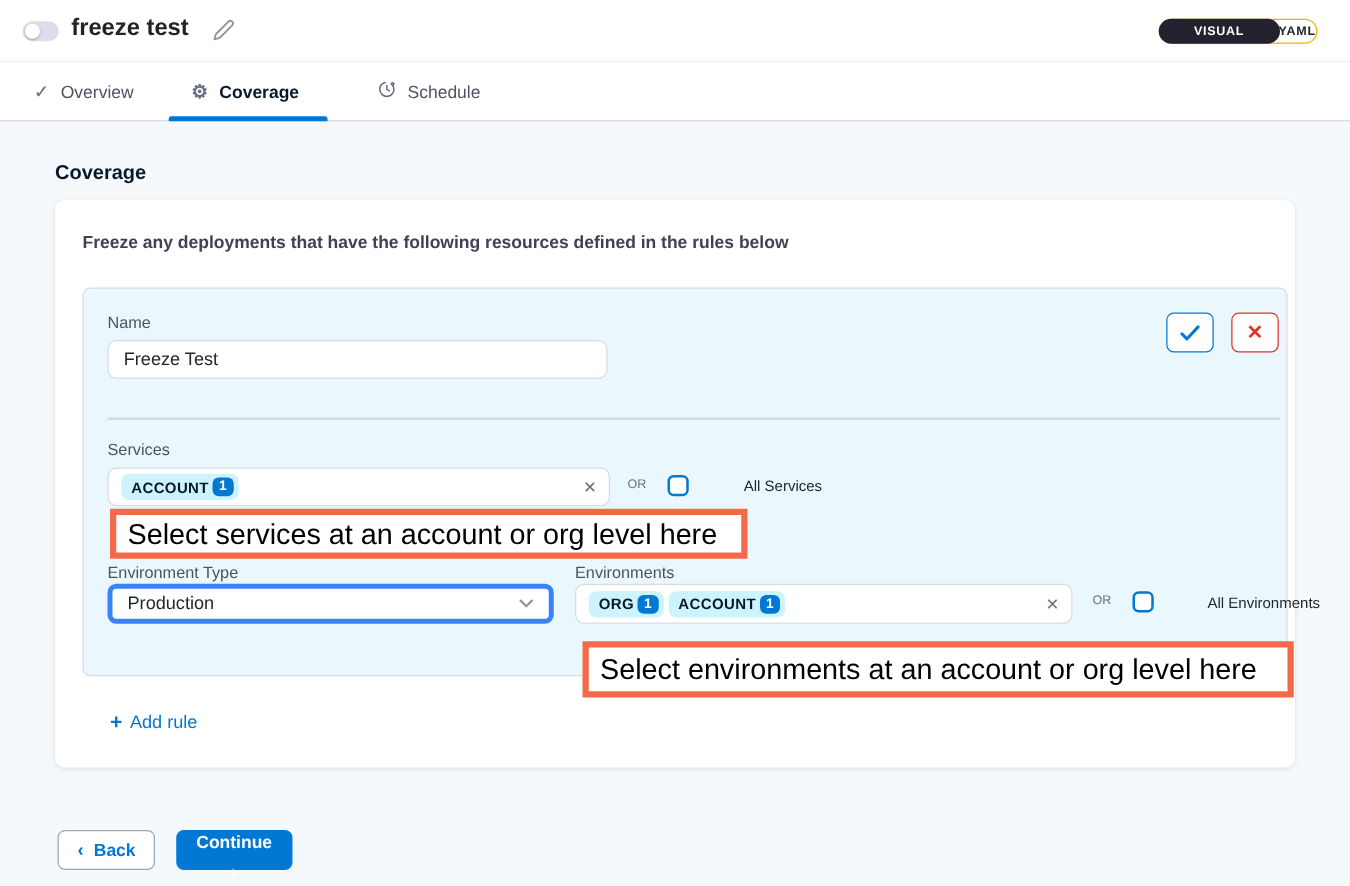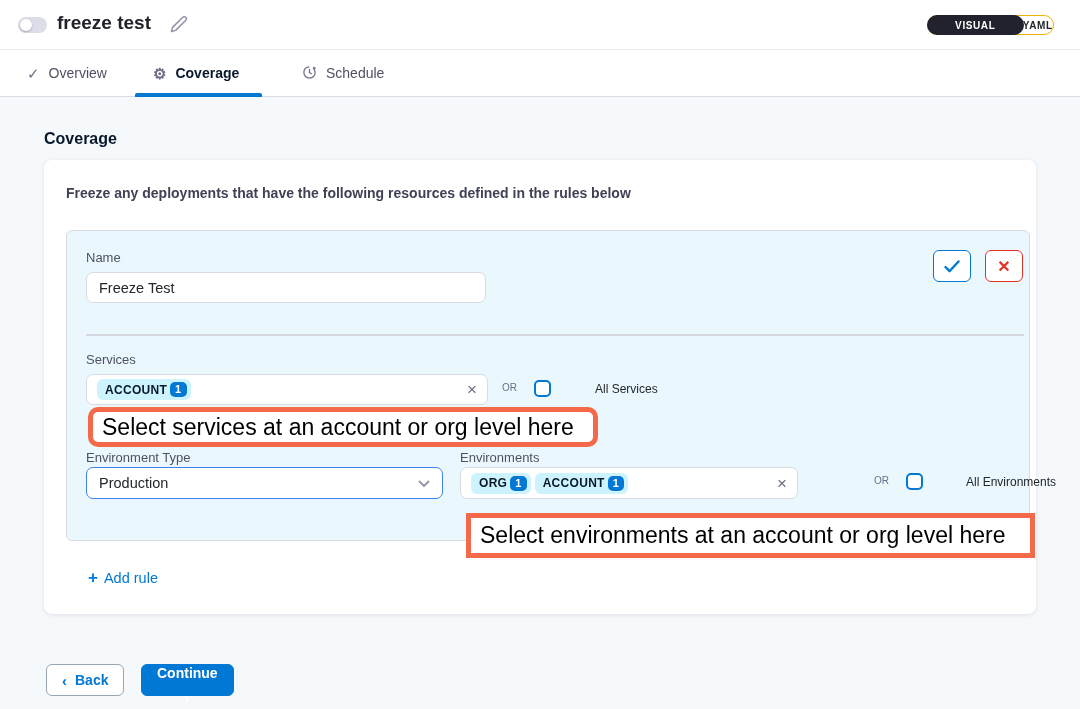--- a/index.html
+++ b/index.html
@@ -39,21 +39,21 @@
   .divider { position:absolute; left:86px; top:334px; width:938px; height:2px; background:#d8d9e0; }
 
   .chips-input { position:absolute; background:#fff; border:1px solid #d9dae5; border-radius:7px; display:flex; align-items:center; padding:0 10px 0 6px; }
   .chip { display:inline-flex; align-items:center; background:#cdf4fe; border-radius:6px; height:21px; padding:0 4px 0 8px; margin-left:4px; font-size:12px; font-weight:bold; letter-spacing:.3px; color:#07182b; }
   .chip-badge { background:#0278d5; color:#fff; font-size:11px; font-weight:bold; border-radius:5px; padding:1px 5px; margin-left:3px; line-height:13px; }
   .clear-x { margin-left:auto; color:#6b6d85; font-size:17px; cursor:pointer; line-height:1; }
   .or-text { position:absolute; font-size:10px; font-weight:500; color:#6b6d85; }
   .checkbox { position:absolute; width:17px; height:17px; background:#fff; border:2px solid #0278d5; border-radius:5px; cursor:pointer; }
   .check-label { position:absolute; font-size:12px; color:#22272d;margin-left:36px; }
 
-  .select { position:absolute; background:#fff; border:1px solid #3b82f6; border-radius:7px; display:flex; align-items:center; padding:0 12px; font-size:14.5px; color:#22272d; cursor:pointer; }
+  .select { position:absolute; background:#fff; border:4px solid #3b82f6; border-radius:7px; display:flex; align-items:center; padding:0 12px; font-size:14.5px; color:#22272d; cursor:pointer; }
   .select .chev { margin-left:auto; }
 
   
   .annotation { position:absolute; background:#fff; border:5px solid #f4694a; color:#000; font-size:23px; display:flex; align-items:center; padding:0 9px; white-space:nowrap; z-index:5; }
 
   
   .add-rule { position:absolute; left:88px; top:569px; display:flex; align-items:center; gap:6px; color:#0278d5; font-size:14.5px; cursor:pointer; }
   .add-rule .plus { font-size:17px; font-weight:bold; line-height:1; }
   .btn { position:absolute; top:664px; height:32px; border-radius:6px; display:flex; align-items:center; gap:8px; font-size:14px; font-weight:bold; cursor:pointer; padding:0 15px; }
   .btn-back { left:46px; background:#fff; border:1px solid #9aa7b5; color:#0278d5; }
@@ -129,34 +129,34 @@
     <span class="chip">
       <span>ACCOUNT</span>
       <span class="chip-badge">1</span>
     </span>
     <span class="clear-x">×</span>
   </div>
   <div class="or-text" style="left:502px; top:382px;">OR</div>
   <div class="checkbox" style="left:534px; top:380px;"></div>
   <div class="check-label" style="left:559px; top:382px;">All Services</div>
 
-  <div class="annotation" style="left:88px; top:407px; width:510px; height:40px;border-radius:10px;">Select services at an account or org level here</div>
+  <div class="annotation" style="left:88px; top:407px; width:510px; height:40px;">Select services at an account or org level here</div>
 
   <div class="field-label" style="left:86px; top:450px;">Environment Type</div>
   <div class="select" style="left:86px; top:467px; width:357px; height:32px;">
     <span>Production</span>
     <span class="chev">
       <svg width="12" height="8" viewBox="0 0 12 8" fill="none" stroke="#9293a5" stroke-width="1.8" stroke-linecap="round">
           <path d="M1.5 1.5L6 6l4.5-4.5"></path>
         </svg>
     </span>
   </div>
 
   <div class="field-label" style="left:460px; top:450px;">Environments</div>
-  <div class="chips-input" style="left:460px; top:467px; width:338px; height:32px;justify-content:center;">
+  <div class="chips-input" style="left:460px; top:467px; width:398px; height:32px;justify-content:center;">
     <span class="chip">
       <span>ORG</span>
       <span class="chip-badge">1</span>
     </span>
     <span class="chip">
       <span>ACCOUNT</span>
       <span class="chip-badge">1</span>
     </span>
     <span class="clear-x">×</span>
   </div>

